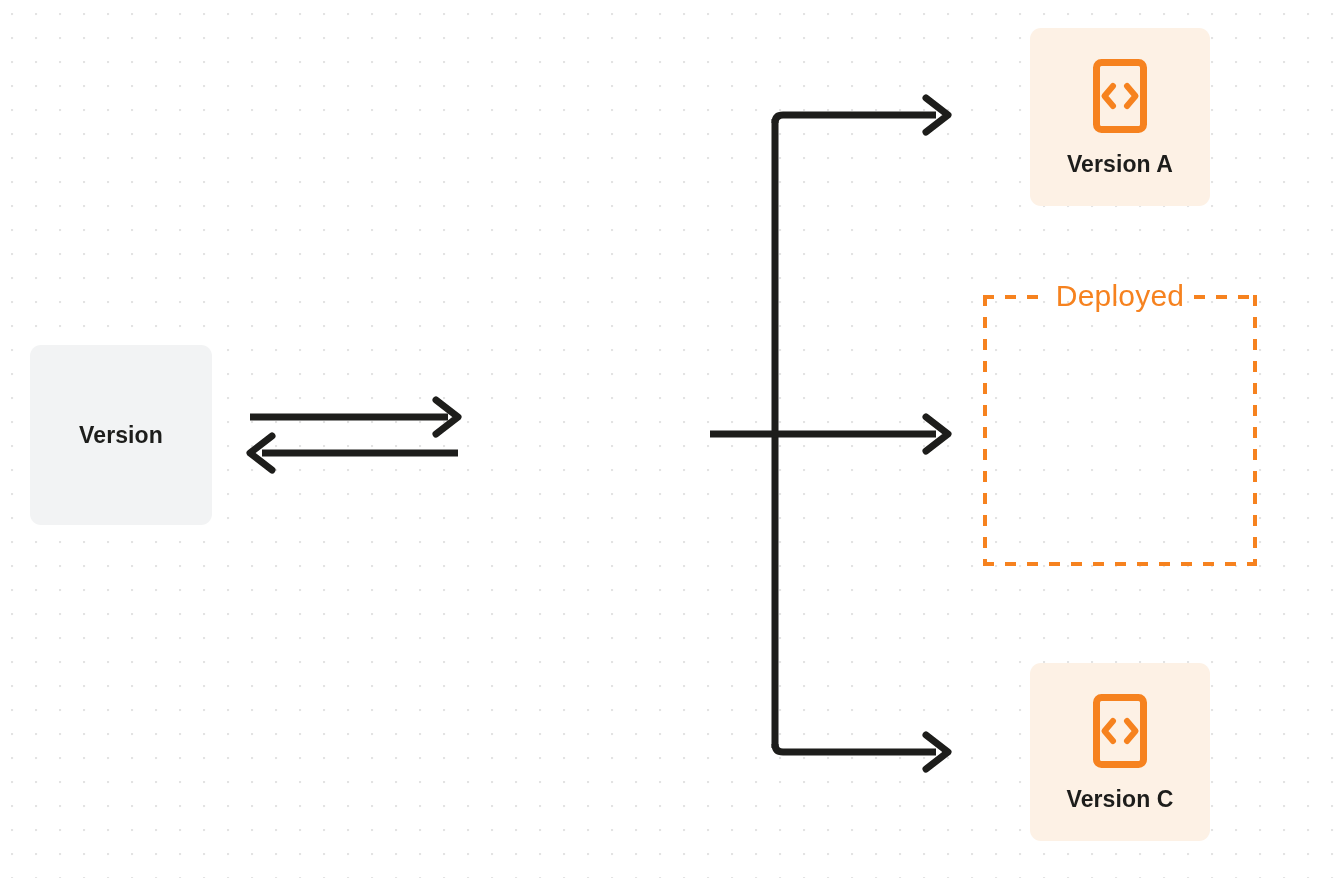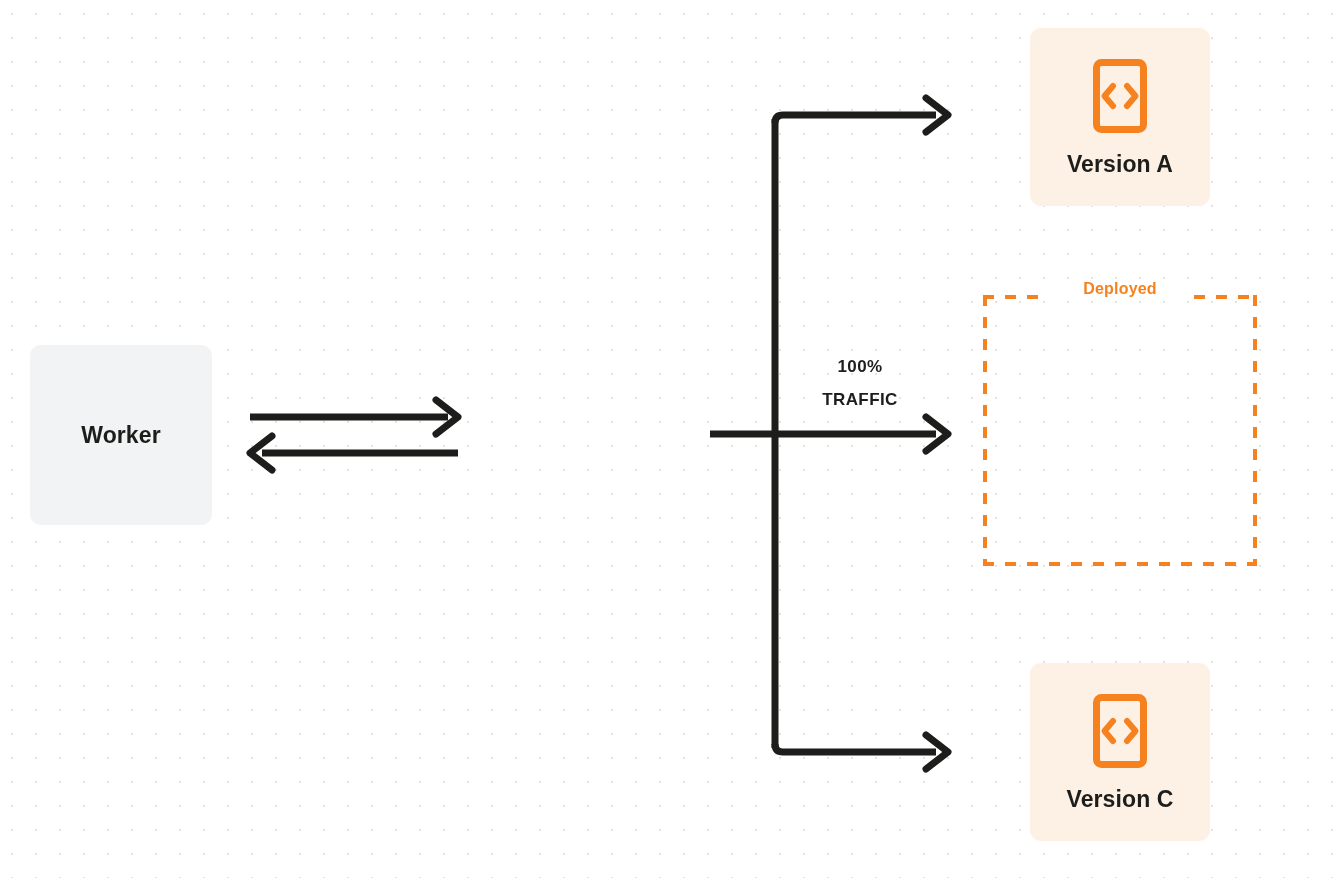--- a/index.html
+++ b/index.html
@@ -125,22 +125,22 @@
   }
   .dash-top-left  { left: 0;  width: 63px; }
   .dash-top-right { right: 0; width: 63px; }
 
   #deployed-label {
     position: absolute;
     left: 0;
     right: 0;
     top: -14px;
     text-align: center;
-    font-size: 16px;
-    font-weight: bold;
+    font-size: 30px;
+    font-weight: normal;
     color: #f6821f;
     letter-spacing: 0.2px;
     line-height: 1;
     white-space: nowrap;
   }
 
   
   #arrow-layer {
     position: absolute;
     left: 0;
@@ -197,27 +197,23 @@
     <g>
       <path d="M926 417 L948 434 L926 451" stroke="#1d1d1b" stroke-width="7" stroke-linecap="round" stroke-linejoin="round" fill="none"></path>
     </g>
 
     <g>
       <path d="M775 744 Q775 752 783 752 H936" stroke="#1d1d1b" stroke-width="7" stroke-linecap="butt" fill="none"></path>
       <path d="M926 735 L948 752 L926 769" stroke="#1d1d1b" stroke-width="7" stroke-linecap="round" stroke-linejoin="round" fill="none"></path>
     </g>
   </svg>
 
-  <div id="traffic-label">
-    <span class="traffic-line">100%</span>
-    <span class="traffic-line">TRAFFIC</span>
-  </div>
 
   <div class="node" id="node-client">
-    <span class="node-label">Worker</span>
+    <span class="node-label">Version</span>
   </div>
 
 
   <div class="node version-card" id="node-version-a">
     <span class="code-icon-wrap">
       <svg width="56" height="76" viewBox="0 0 56 76" fill="none" xmlns="http://www.w3.org/2000/svg" aria-hidden="true">
         <rect x="4.5" y="4.5" width="47" height="67" rx="5" ry="5" stroke="#F6821F" stroke-width="7" fill="none"></rect>
         <path d="M21 28 L12.5 38 L21 48" stroke="#F6821F" stroke-width="6" stroke-linecap="round" stroke-linejoin="round" fill="none"></path>
         <path d="M35 28 L43.5 38 L35 48" stroke="#F6821F" stroke-width="6" stroke-linecap="round" stroke-linejoin="round" fill="none"></path>
       </svg>

